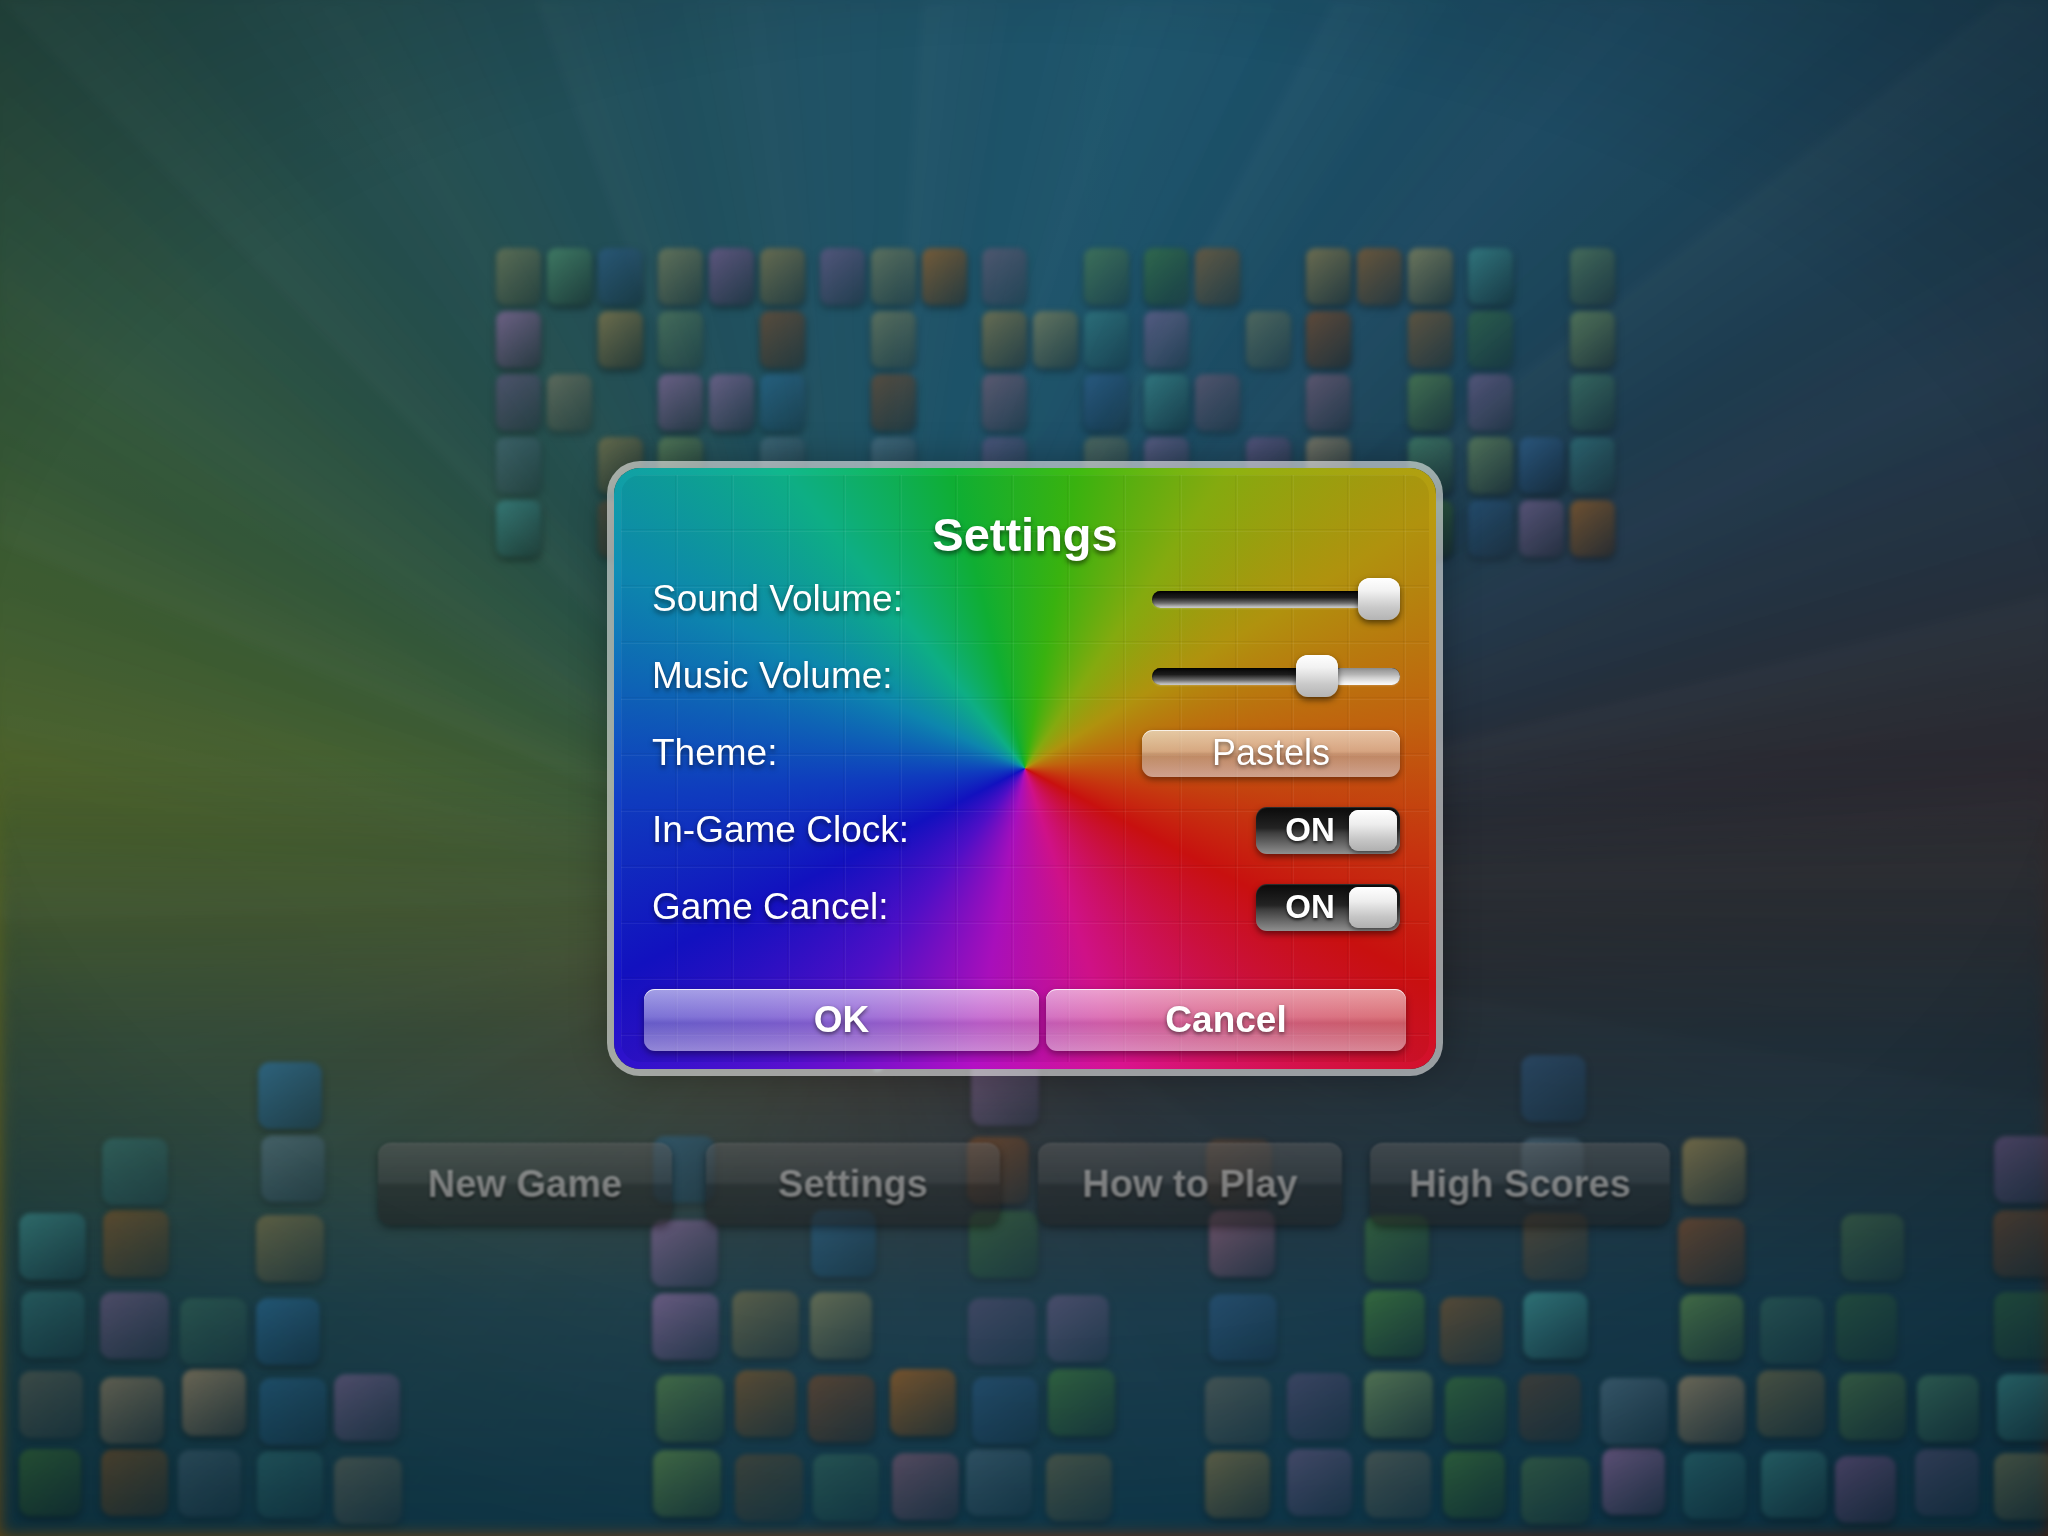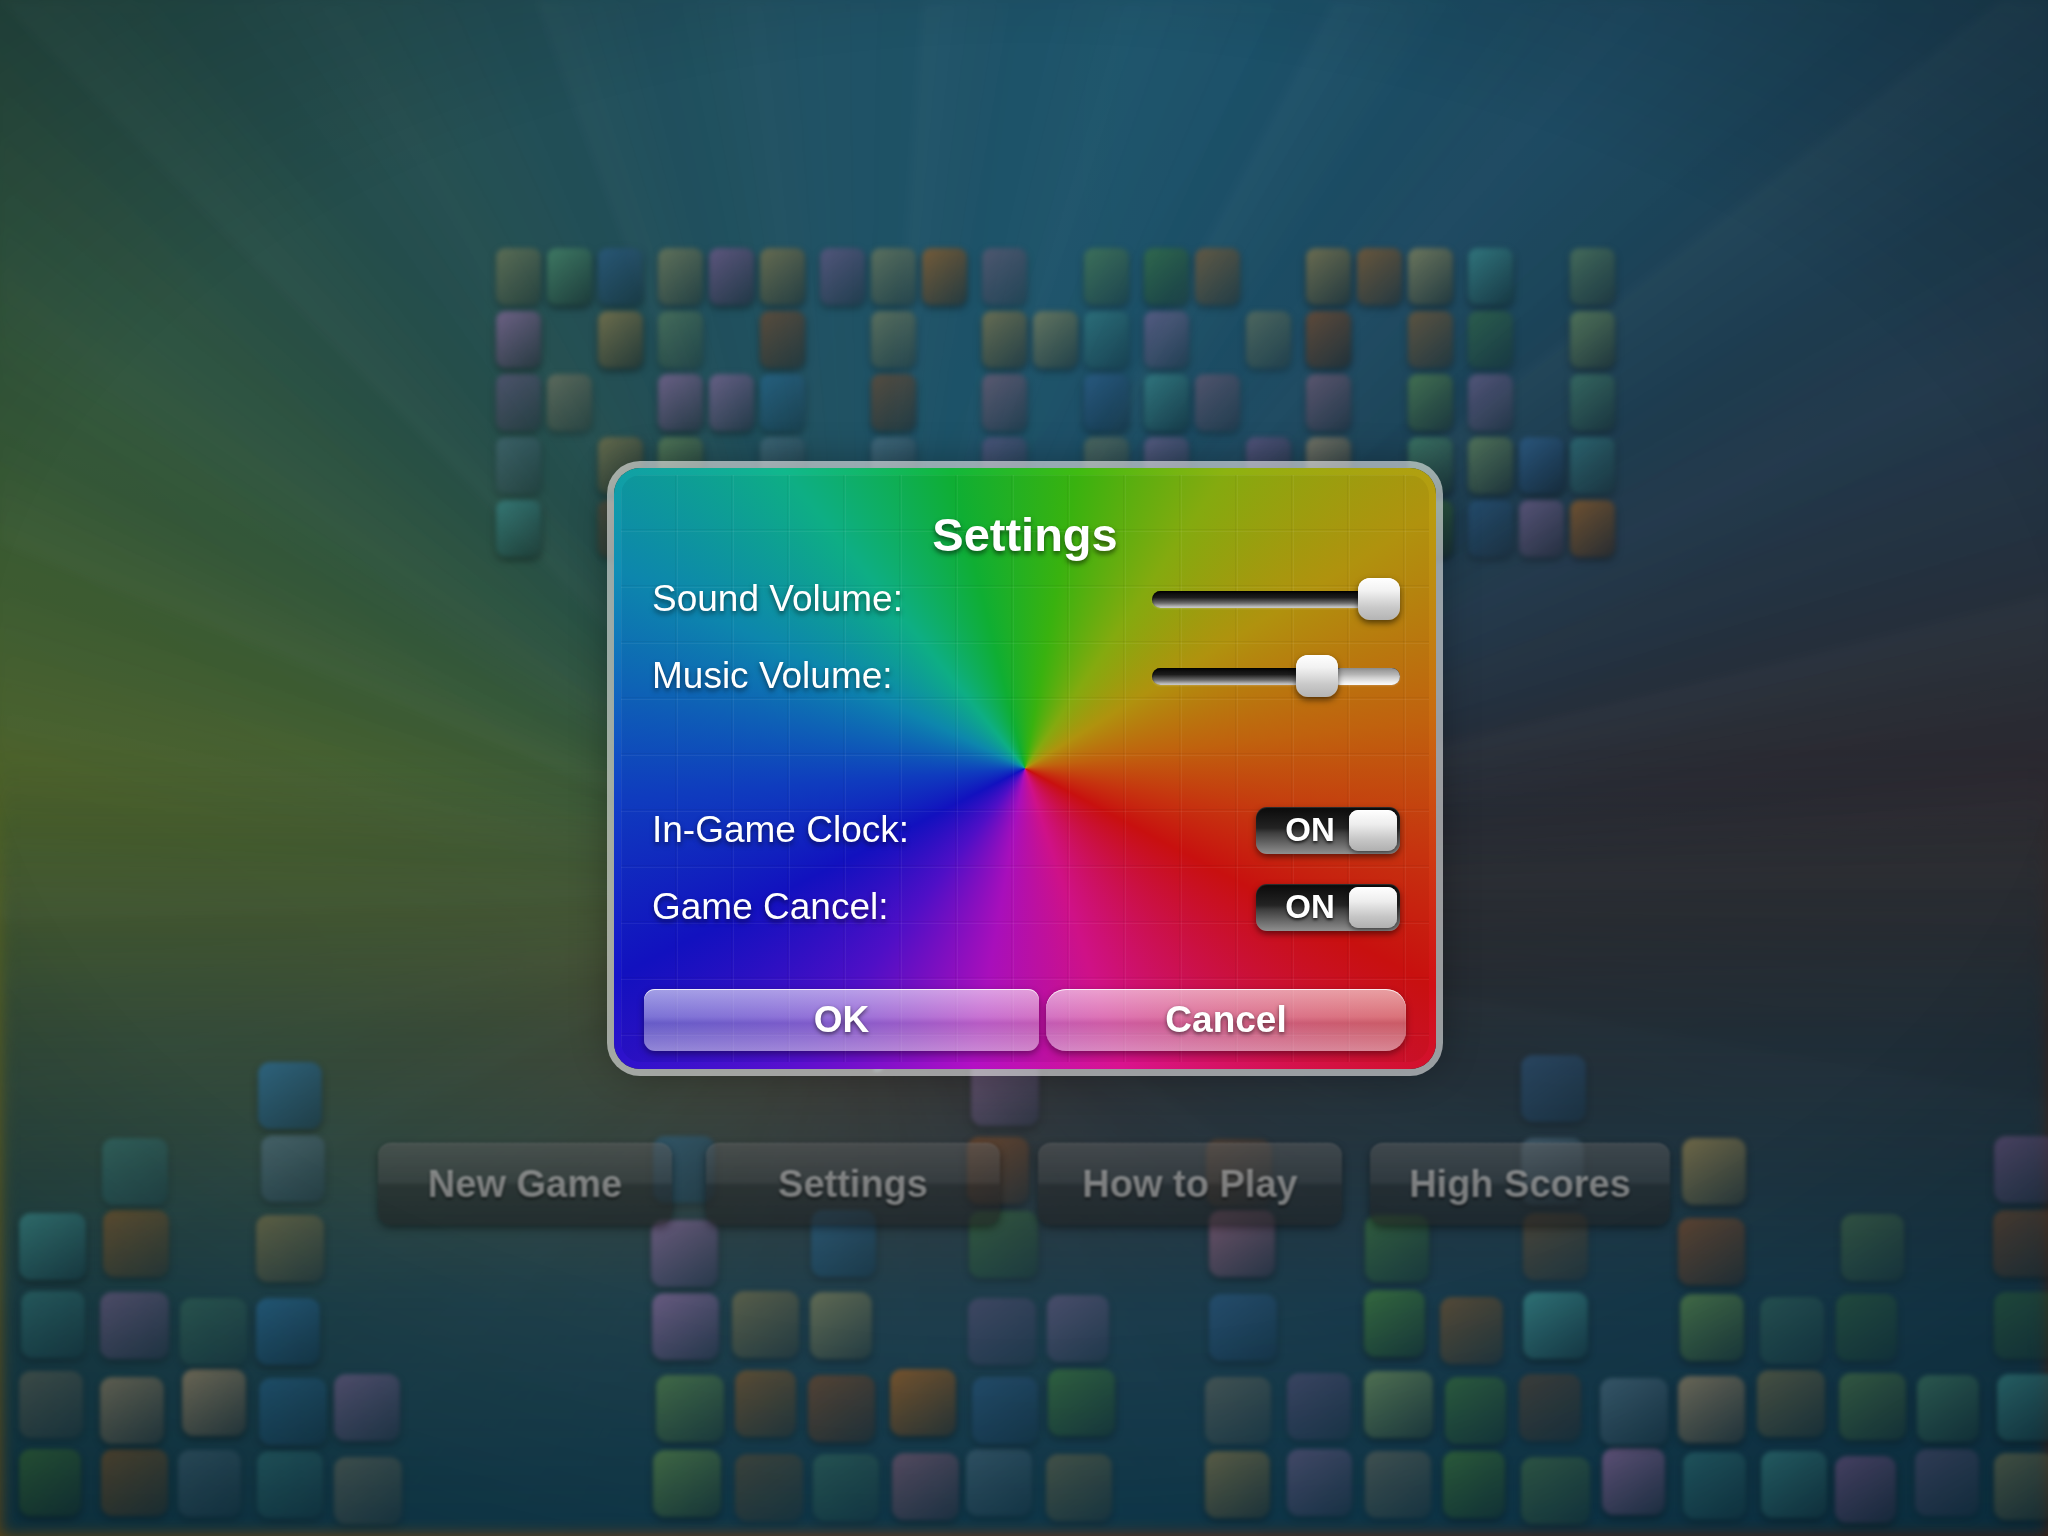--- a/index.html
+++ b/index.html
@@ -187,21 +187,21 @@
   
   #actions{ position:absolute; left:0; right:0; bottom:18px; height:62px; }
   .act-btn{
     position:absolute; top:0; height:62px; border-radius:11px;
     background:linear-gradient(to bottom, rgba(255,255,255,.60) 0%, rgba(240,240,240,.44) 45%, rgba(205,205,210,.40) 55%, rgba(228,228,232,.56) 100%);
     box-shadow:0 3px 7px rgba(0,0,0,.4), inset 0 1px 0 rgba(255,255,255,.8);
     display:flex; align-items:center; justify-content:center;
     color:#fff; font-size:37px; font-weight:700; text-shadow:0 2px 4px rgba(0,0,0,.55);
   }
   #ok-button{ left:30px; width:395px; }
-  #cancel-button{ right:30px; width:360px;border-radius:20px; }
+  #cancel-button{ right:30px; width:360px; }
 </style>
 </head>
 <body>
 
 <div id="stage">
 
   <div class="bg-base"></div>
   <div class="bg-swirl"></div>
   <div class="bg-swirl2"></div>
   <div class="bg-rays"></div>
@@ -407,20 +407,24 @@
 
       <div class="row" style="top:178px;">
         <div class="row-label">Music Volume:</div>
         <div class="slider">
           <div class="slider-track"></div>
           <div class="slider-rest" id="mus-rest" style="left: 180px; width: 68px; display: block;"></div>
           <div class="slider-thumb" id="mus-thumb" style="left: 144px;"></div>
         </div>
       </div>
 
+      <div class="row" style="top:255px;">
+        <div class="row-label">Theme:</div>
+        <div class="theme-btn">Pastels</div>
+      </div>
 
       <div class="row" style="top:332px;">
         <div class="row-label">In-Game Clock:</div>
         <div class="toggle">
           <div class="toggle-label">ON</div>
           <div class="toggle-knob"></div>
         </div>
       </div>
 
       <div class="row" style="top:409px;">

